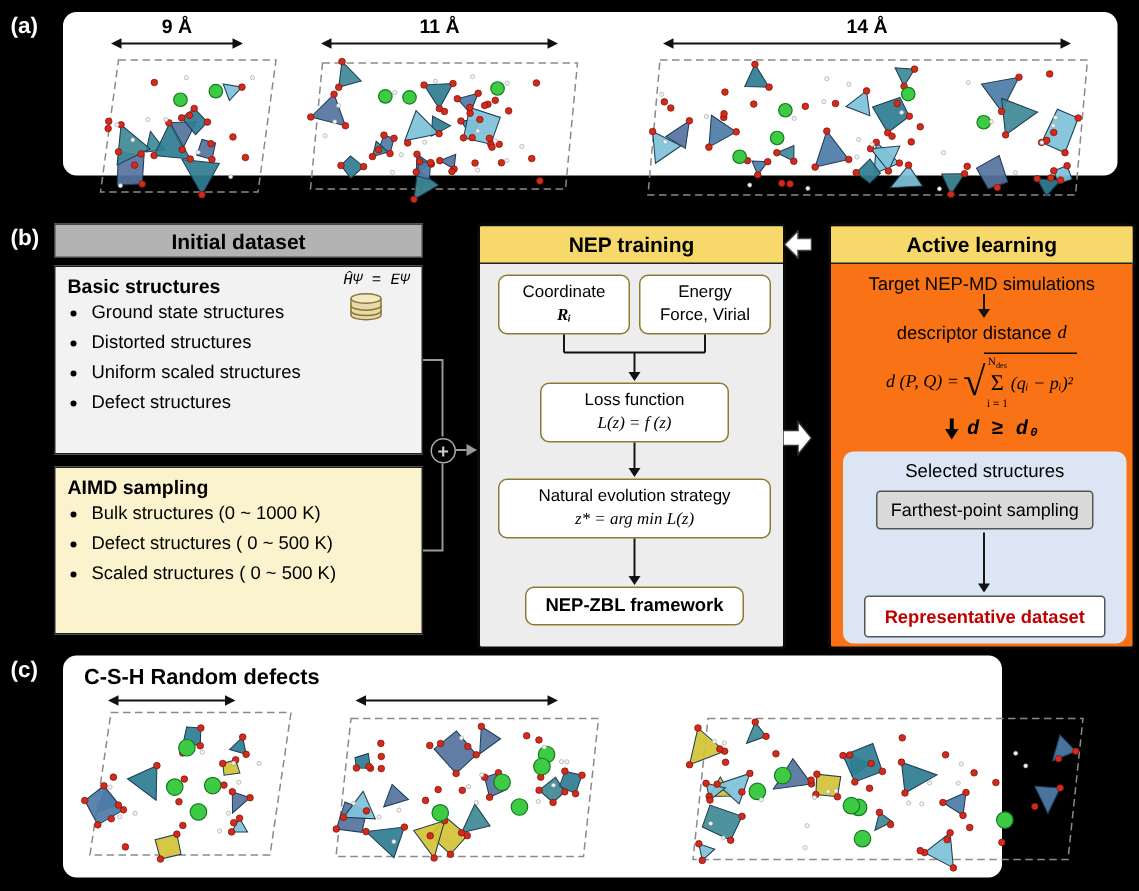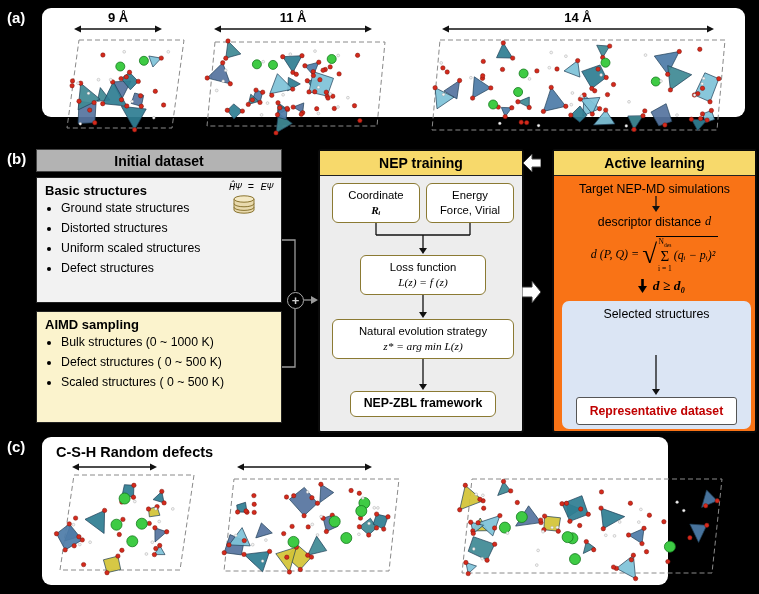--- a/index.html
+++ b/index.html
@@ -50,21 +50,21 @@
   .formula{position:absolute;left:0;right:0;top:82px;height:42px;display:flex;align-items:center;justify-content:center;
            font-family:"Liberation Serif",serif;font-style:italic;font-size:12px;}
   .radical{font-size:27px;font-style:normal;line-height:0.85;margin:0 -1px 0 3px;}
   .radicand{border-top:1.3px solid #000;display:inline-flex;align-items:center;padding:1px 3px 0 2px;}
   .bigsum{display:inline-flex;flex-direction:column;align-items:center;line-height:1;font-style:normal;}
   .sum-top,.sum-bot{font-size:7.5px;}
   .sum-top sub{font-size:5.5px;}
   .sigma{font-size:15px;margin:1px 0;}
   .f-body{margin-left:2px;}
   .threshold{position:absolute;left:0;right:0;top:124px;height:22px;display:flex;align-items:center;
-             justify-content:center;gap:5px;font-family:Liberation Serif, serif;font-style:italic;
+             justify-content:center;gap:5px;font-family:Liberation Mono, monospace;font-style:italic;
              font-weight:bold;font-size:13.5px;padding-left:13px;}
   .bluebox{position:absolute;left:8px;top:150px;width:189px;height:128px;background:#dbe5f4;
            border-radius:7px;}
   .bb-text{position:absolute;left:0;right:0;top:6px;text-align:center;font-size:12.4px;}
   .fps-box{position:absolute;left:22px;right:22px;top:26px;height:24px;background:#d9d9d9;border:1px solid #555;
            border-radius:3px;display:flex;align-items:center;justify-content:center;font-size:12px;}
   .rep-box{position:absolute;left:14px;right:14px;top:96px;height:26px;background:#fff;border:1px solid #555;
            border-radius:3px;display:flex;align-items:center;justify-content:center;font-size:12.2px;
            font-weight:bold;color:#c00000;}
   .block-arrow{position:absolute;}
@@ -423,20 +423,23 @@
     <div class="threshold">
       <svg width="11" height="16">
         <line x1="5.5" y1="1" x2="5.5" y2="9" stroke="#000" stroke-width="2.6"></line>
         <polygon points="1,8 10,8 5.5,15" fill="#000"></polygon>
       </svg>
       <span>d ≥ d₀</span>
     </div>
 
     <div class="bluebox">
       <div class="bb-text">Selected structures</div>
+      <div class="fps-box">
+        <span>Farthest-point sampling</span>
+      </div>
       <div class="rep-box">
         <span>Representative dataset</span>
       </div>
     </div>
 
     <svg class="overlay" id="al-arrows" width="205" height="284">
         <line x1="102" y1="45" x2="102" y2="56" stroke="#111" stroke-width="1.3"></line>
         <polygon points="98,55 106,55 102,61" fill="#111"></polygon>
         <line x1="102" y1="204" x2="102" y2="239" stroke="#111" stroke-width="1.3"></line>
         <polygon points="98,238 106,238 102,244" fill="#111"></polygon>

